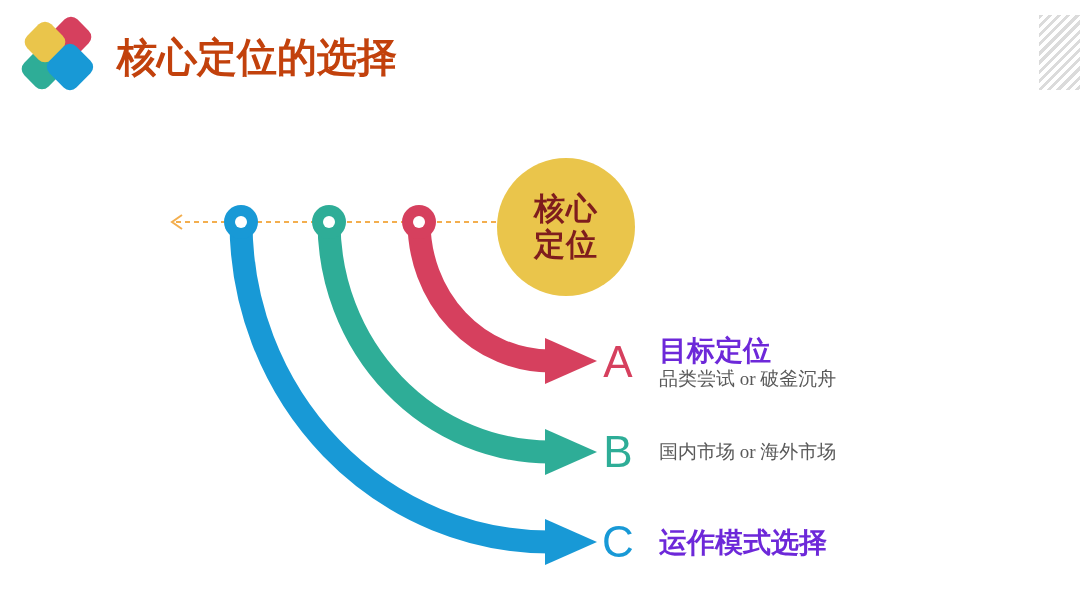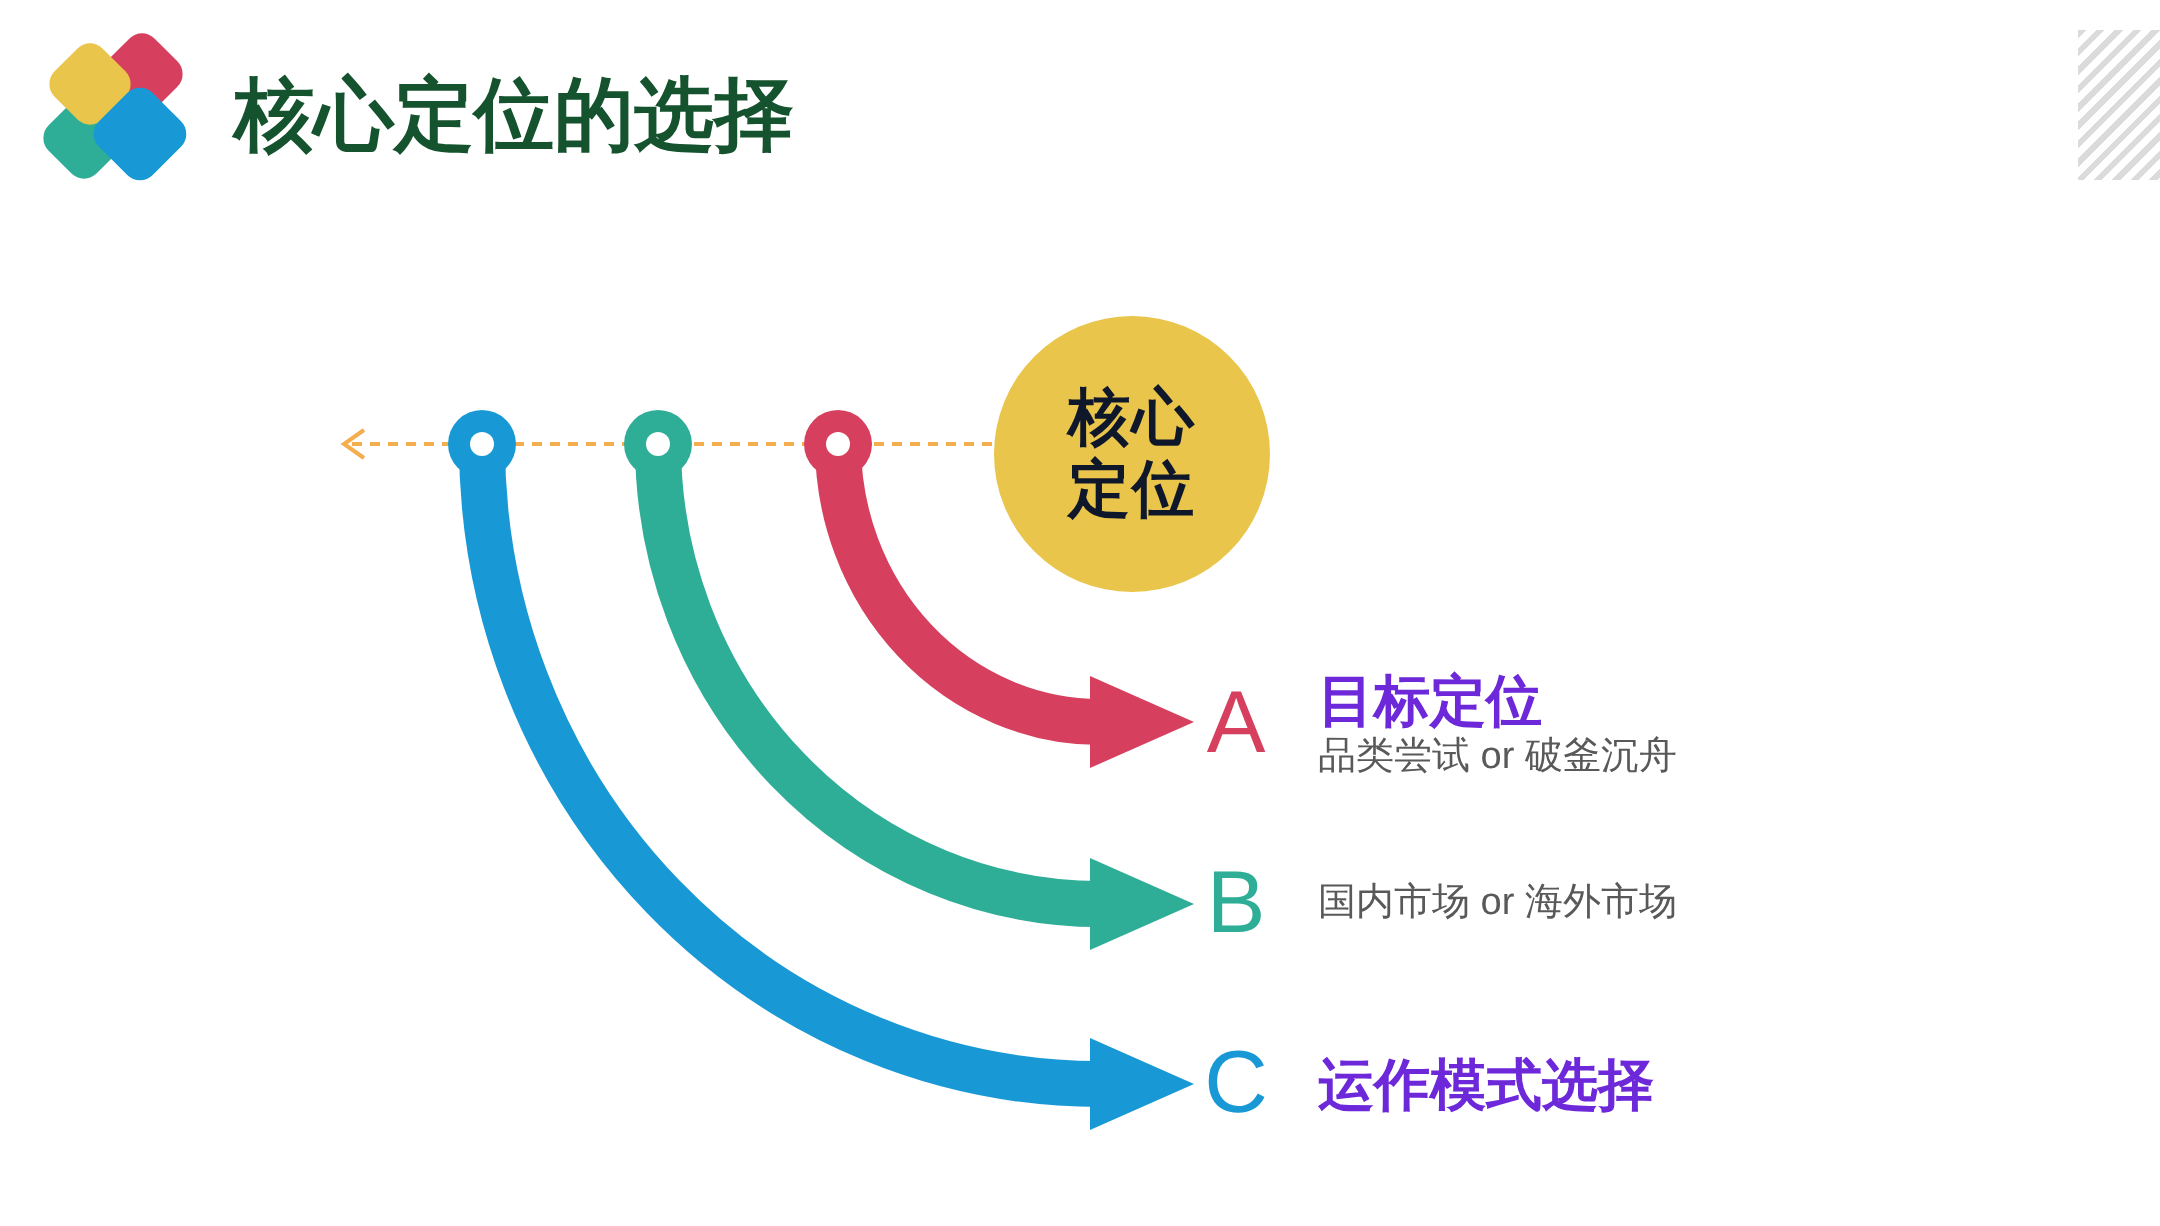--- a/index.html
+++ b/index.html
@@ -9,44 +9,44 @@
   }
   
   .logo{position:absolute;left:14px;top:15px;width:78px;height:78px;}
   .diamond{position:absolute;border-radius:9px;transform:rotate(45deg);}
   .d-yellow{left:14px;top:10px;width:34px;height:34px;background:#EAC54B;z-index:3;}
   .d-red{left:40px;top:5px;width:34px;height:34px;background:#D6405E;z-index:1;}
   .d-teal{left:11px;top:37px;width:34px;height:34px;background:#2EAD97;z-index:2;}
   .d-blue{left:37px;top:33px;width:38px;height:38px;background:#1899D6;z-index:4;}
   .page-title{
     position:absolute;left:117px;top:30px;font-size:40px;font-weight:600;
-    color:#14532d;letter-spacing:0px;white-space:nowrap;font-family:Liberation Mono, monospace;
+    color:#c2410c;letter-spacing:0px;white-space:nowrap;font-family:Liberation Mono, monospace;
   }
   .stripes{
     position:absolute;right:0;top:15px;width:41px;height:75px;
     background:repeating-linear-gradient(135deg,#DBDBDB 0px,#DBDBDB 3px,transparent 3px,transparent 6.5px);
   }
   
   .diagram-svg{position:absolute;left:0;top:0;}
   .core-circle{
     position:absolute;left:497px;top:158px;width:138px;height:138px;border-radius:50%;
     background:#EAC54B;display:flex;flex-direction:column;align-items:center;justify-content:center;
   }
   .core-circle span{
-    color:#0f172a;font-size:31px;font-weight:bold;line-height:36px;letter-spacing:1px;
+    color:#7f1d1d;font-size:31px;font-weight:bold;line-height:36px;letter-spacing:1px;
   }
   
   .row{position:absolute;left:601px;height:58px;display:flex;align-items:center;gap:24px;}
   .row-a{top:333px;} .row-b{top:423px;} .row-c{top:513px;}
   .row-letter{font-size:44px;font-weight:400;width:34px;text-align:center;}
   .row-a .row-letter{color:#D6405E;}
   .row-b .row-letter{color:#2EAD97;}
   .row-c .row-letter{color:#1899D6;}
   .row-title{font-size:28px;font-weight:bold;color:#6d28d9;line-height:33px;white-space:nowrap;}
-  .row-subtitle{font-size:19px;font-weight:400;color:#595959;line-height:24px;white-space:nowrap;}
+  .row-subtitle{font-size:19px;font-weight:400;color:#595959;line-height:24px;white-space:nowrap;font-family:Liberation Serif, serif;}
 </style>
 </head>
 <body>
 
 <div id="slide">
 
   <div class="logo">
     <div class="diamond d-red"></div>
     <div class="diamond d-teal"></div>
     <div class="diamond d-yellow"></div>

